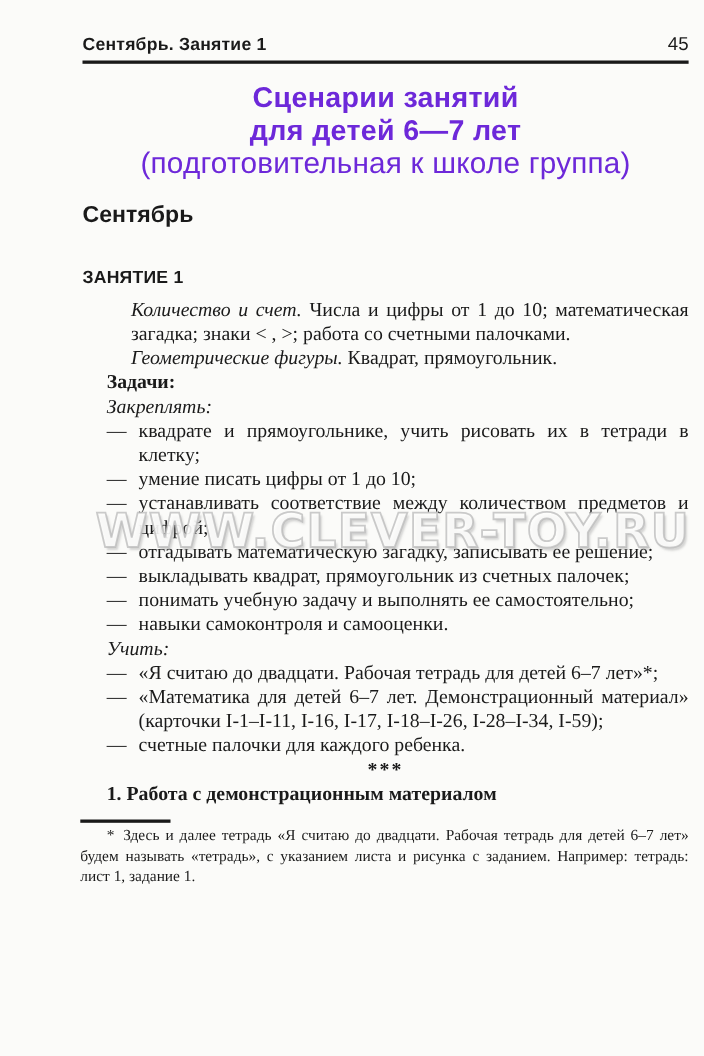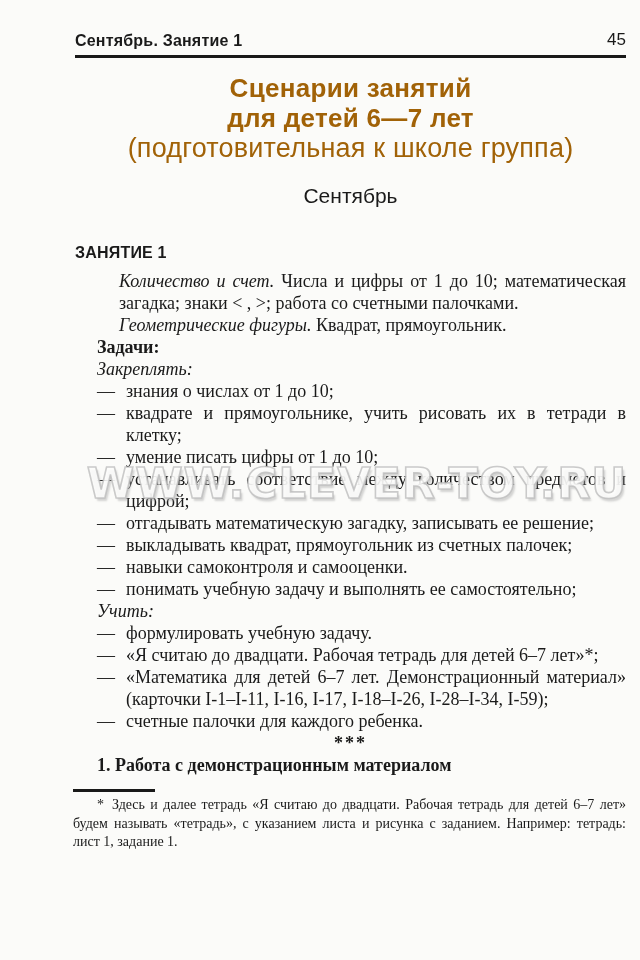--- a/index.html
+++ b/index.html
@@ -27,29 +27,29 @@
   .running-head { font-weight:bold; font-size:16px; letter-spacing:0.2px; }
   .page-number  { font-size:17px; font-weight:normal; }
   .header-rule { border-bottom:3px solid #191919; margin-top:5px; }
 
   
   .book-title {
     margin:15px 0 0 0;
     text-align:center;
     font-family:"Liberation Sans", sans-serif;
     font-weight:bold;
-    color:#a16207;
+    color:#6d28d9;
   }
   .book-title .t-line { display:block; font-size:26px; line-height:30px; letter-spacing:0.3px; }
   .book-title .t-sub  { display:block; font-size:27px; line-height:31px; font-weight:normal; letter-spacing:0.2px; }
   .month-heading {
     margin:19px 0 0 0;
-    text-align:center;
+    text-align:left;
     font-family:"Liberation Sans", sans-serif;
-    font-weight:normal; font-size:21px; line-height:25px;
+    font-weight:bold; font-size:21px; line-height:25px;
   }
 
   
   .lesson-heading {
     margin:36px 0 0 0;
     font-family:"Liberation Sans", sans-serif;
     font-weight:bold; font-size:16px; line-height:18px;
     letter-spacing:0.2px;
   }
   .body-text { font-size:18px; line-height:22px; }
@@ -135,34 +135,30 @@
 
     <div class="topics">
       <p class="topic" style="margin-top: 0px; margin-bottom: 0px;"><span class="lead">Количество и счет. </span><span>Числа и цифры от 1 до 10; математическая загадка; знаки &lt; , &gt;; работа со счетными палочками.</span></p>
       <p class="topic" style="margin-top: 0px; margin-bottom: 0px;"><span class="lead">Геометрические фигуры. </span><span>Квадрат, прямоугольник.</span></p>
     </div>
 
     <p class="label-row bold-label" style="margin-top: 0px; margin-bottom: 0px;">Задачи:</p>
     <p class="label-row italic-label" style="margin-top: 0px; margin-bottom: 0px;">Закреплять:</p>
 
     <div class="dash-list">
-      <div class="dash-item"><span class="dash">—</span><span>знания о числах от 1 до 10;</span></div>
       <div class="dash-item"><span class="dash">—</span><span>квадрате и прямоугольнике, учить рисовать их в тетради в клетку;</span></div>
       <div class="dash-item"><span class="dash">—</span><span>умение писать цифры от 1 до 10;</span></div>
       <div class="dash-item"><span class="dash">—</span><span>устанавливать соответствие между количеством предметов и цифрой;</span></div>
       <div class="dash-item"><span class="dash">—</span><span>отгадывать математическую загадку, записывать ее реше­ние;</span></div>
       <div class="dash-item"><span class="dash">—</span><span>выкладывать квадрат, прямоугольник из счетных палочек;</span></div>
+      <div class="dash-item"><span class="dash">—</span><span>понимать учебную задачу и выполнять ее самостоятельно;</span></div>
       <div class="dash-item"><span class="dash">—</span><span>навыки самоконтроля и самооценки.</span></div>
-      <div class="dash-item"><span class="dash">—</span><span>понимать учебную задачу и выполнять ее самостоятельно;</span></div>
     </div>
 
     <p class="label-row italic-label" style="margin-top: 0px; margin-bottom: 0px;">Учить:</p>
-    <div class="dash-list">
-      <div class="dash-item"><span class="dash">—</span><span>формулировать учебную задачу.</span></div>
-    </div>
 
     <div class="dash-list">
       <div class="dash-item"><span class="dash">—</span><span>«Я считаю до двадцати. Рабочая тетрадь для детей 6–7 лет»*;</span></div>
       <div class="dash-item"><span class="dash">—</span><span>«Математика для детей 6–7 лет. Демонстрационный материал» (карточки I-1–I-11, I-16, I-17, I-18–I-26, I-28–I-34, I-59);</span></div>
       <div class="dash-item"><span class="dash">—</span><span>счетные палочки для каждого ребенка.</span></div>
     </div>
 
     <div class="separator">***</div>
 
     <p class="plain-par section-heading" style="margin-top: 0px; margin-bottom: 0px;">1. Работа с демонстрационным материалом</p>

